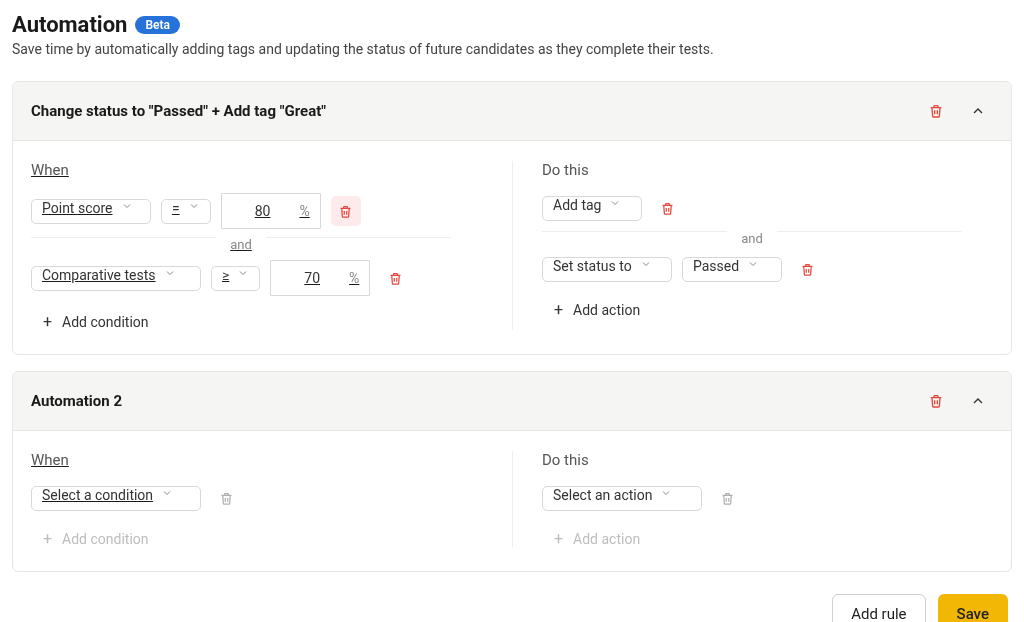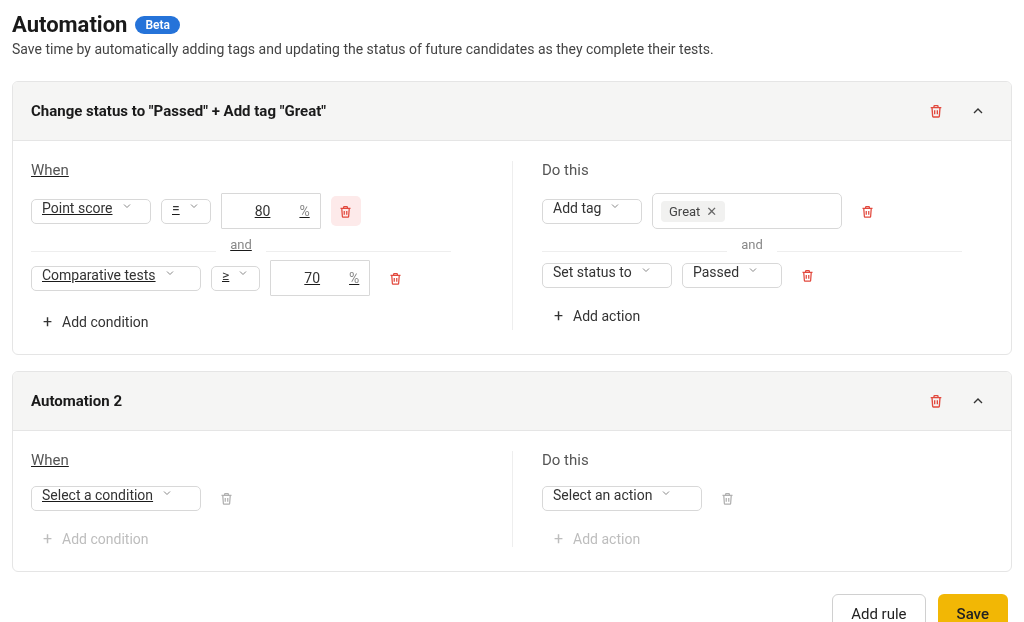--- a/index.html
+++ b/index.html
@@ -51,21 +51,21 @@
   .col-label { color: #555; margin-bottom: 14px; font-size: 15px; }
 
   .row {
     display: flex;
     align-items: center;
     gap: 10px;
     margin-bottom: 4px;
   }
   .separator-row {
     display: flex;
-    align-items: flex-end;
+    align-items: flex-start;
     color: #888;
     font-size: 13px;
     margin: 8px 0;
     gap: 10px;
   }
   .separator-row .line { flex: 1; height: 1px; background: #eee; }
   .separator-row .txt { padding: 0 4px; }
   .sep-narrow { max-width: 420px; }
 
   .select, .input {
@@ -261,26 +261,20 @@
 
       <div class="row">
         <div class="select" style="min-width:100px">
           <span>Add tag</span>
           <span class="caret">
               <svg width="12" height="12" viewBox="0 0 24 24" fill="none" stroke="currentColor" stroke-width="2">
                 <path d="M6 9l6 6 6-6"></path>
               </svg>
             </span>
         </div>
-        <div class="chip-input">
-          <span class="chip">
-            <span>Great</span>
-            <span class="x">✕</span>
-          </span>
-        </div>
         <div class="icon-btn trash-red">
           <svg width="15" height="15" viewBox="0 0 24 24" fill="none" stroke-width="2">
               <path d="M4 7h16M9 7V5a1 1 0 0 1 1-1h4a1 1 0 0 1 1 1v2M6 7l1 13a1 1 0 0 0 1 1h8a1 1 0 0 0 1-1l1-13M10 11v6M14 11v6"></path>
             </svg>
         </div>
       </div>
 
       <div class="separator-row sep-narrow">
         <div class="line"></div>
         <div class="txt">and</div>

